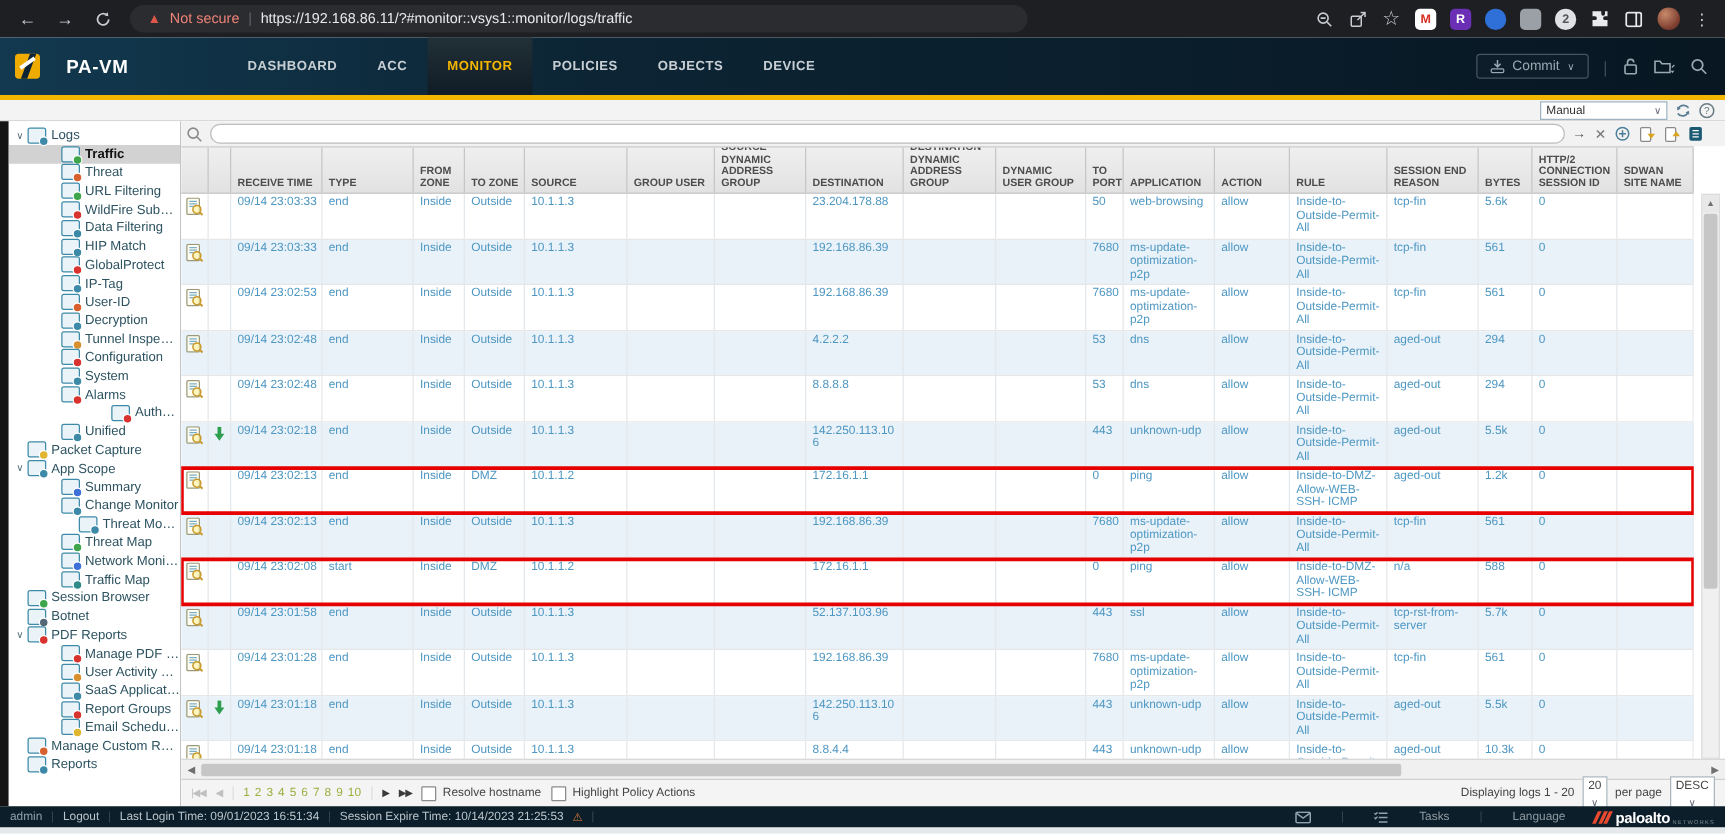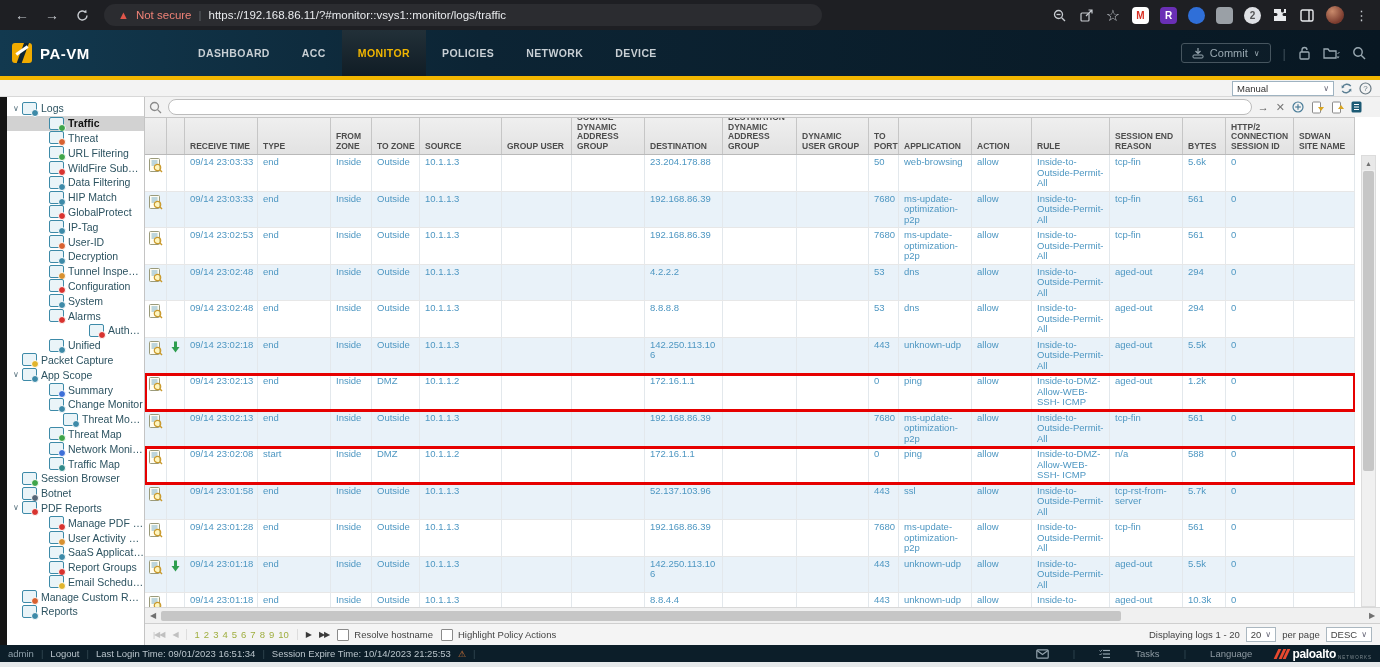--- a/index.html
+++ b/index.html
@@ -13,21 +13,21 @@
   .warn-tri{color:#e0564a;font-size:11px;}
   .notsecure{color:#ef8277;font-size:11.5px;}
   .ob-sep{color:#5f6368;}
   .b-right{margin-left:auto;display:flex;align-items:center;gap:11px;padding-right:12px;}
   .ext{width:17px;height:17px;border-radius:4px;display:flex;align-items:center;justify-content:center;font-size:10px;font-weight:bold;color:#fff;cursor:pointer;}
   .avatar{width:18px;height:18px;border-radius:50%;background:radial-gradient(circle at 35% 30%,#c98a6b,#7a3b2e 70%);cursor:pointer;}
   .kebab{color:#c7cbd0;font-size:13px;cursor:pointer;}
 
   
   .app-header{position:absolute;left:0;top:30px;width:1380px;height:46px;background:linear-gradient(90deg,#12394f 0%,#0c2434 35%,#081722 100%);display:flex;align-items:center;}
-  .pan-logo{display:flex;align-items:center;gap:8px;padding-left:12px;width:150px;}
+  .pan-logo{display:flex;align-items:center;gap:21px;padding-left:12px;width:150px;}
   .pan-glyph{width:20px;height:20px;background:#f0ab00;border-radius:3px;position:relative;overflow:hidden;}
   .pan-glyph::after{content:'';position:absolute;left:8px;top:-2px;width:5px;height:26px;background:#0c2434;transform:skewX(-20deg);}
   .pan-glyph::before{content:'';position:absolute;left:3px;top:6px;width:14px;height:3px;background:#fff;transform:rotate(-35deg);z-index:2;}
   .pan-title{color:#fff;font-size:15px;font-weight:bold;letter-spacing:.5px;}
   .main-nav{display:flex;height:100%;margin-left:20px;}
   .nav-tab{display:flex;align-items:center;padding:0 16px;font-size:10.5px;font-weight:bold;letter-spacing:.4px;color:#c8cfd4;cursor:pointer;}
   .nav-tab.active{background:linear-gradient(#223038,#101c25);color:#f2b600;}
   .hdr-right{margin-left:auto;display:flex;align-items:center;gap:12px;padding-right:14px;}
   .commit-btn{display:flex;align-items:center;gap:6px;border:1px solid #46555f;border-radius:3px;color:#9aa9b2;font-size:11px;padding:3px 10px;cursor:pointer;background:rgba(255,255,255,0.02);}
   .hdr-sep{color:#3c4c57;font-size:13px;}
@@ -80,21 +80,21 @@
 
   
   .pagination{position:absolute;left:0;top:526px;width:1235px;height:22px;background:#f4f4f4;border-top:1px solid #cfcfcf;display:flex;align-items:center;font-size:9.5px;color:#444;box-sizing:border-box;padding:0 8px;gap:8px;}
   .pg-nav{color:#c0c0c0;font-size:8px;letter-spacing:-1px;cursor:default;}
   .pg-nav.on{color:#3a3a3a;cursor:pointer;}
   .pg-pages{display:flex;gap:4px;border-left:1px solid #ddd;border-right:1px solid #ddd;padding:0 8px;}
   .pg-page{color:#9fae3f;cursor:pointer;}
   .chk{display:flex;align-items:center;gap:5px;cursor:pointer;}
   .chk-box{width:10px;height:10px;background:#fff;border:1px solid #8a8a8a;border-radius:1px;}
   .pg-right{margin-left:auto;display:flex;align-items:center;gap:6px;}
-  .pg-select{display:flex;align-items:center;gap:4px;border:1px solid #aab7c0;background:#fff;padding:1px 4px;font-size:9.5px;cursor:pointer;}
+  .pg-select{display:flex;align-items:center;gap:4px;border:1px solid #aab7c0;background:#fff;padding:1px 4px;font-size:9.5px;cursor:pointer;flex-direction:column;}
 
   
   .footer{position:absolute;left:0;top:645px;width:1380px;height:17px;background:#0c1e29;display:flex;align-items:center;font-size:9.5px;color:#b9c4cb;padding:0 8px;box-sizing:border-box;gap:7px;}
   .f-sep{color:#334853;}
   .f-user{color:#8fa0aa;}
   .f-warn{color:#e07b39;font-size:9px;}
   .f-right{margin-left:auto;display:flex;align-items:center;gap:24px;}
   .f-label{color:#8e9aa2;cursor:pointer;}
   .brand{display:flex;align-items:center;gap:4px;}
   .slashes{display:flex;gap:1.5px;}
@@ -173,21 +173,21 @@
   <div class="app-header">
     <div class="pan-logo">
       <div class="pan-glyph"></div>
       <div class="pan-title">PA-VM</div>
     </div>
     <div class="main-nav">
         <div class="nav-tab">DASHBOARD</div>
         <div class="nav-tab">ACC</div>
         <div class="nav-tab active">MONITOR</div>
         <div class="nav-tab">POLICIES</div>
-        <div class="nav-tab">NETWORK</div>
+        <div class="nav-tab">OBJECTS</div>
         <div class="nav-tab">DEVICE</div>
       </div>
     <div class="hdr-right">
       <div class="commit-btn">
         <svg width="12" height="11" viewBox="0 0 12 11">
             <path d="M6 0v5M3.5 3 6 5.5 8.5 3" stroke="#9aa9b2" fill="none" stroke-width="1.2"></path>
             <rect x="1" y="7" width="10" height="3" rx="1" fill="none" stroke="#9aa9b2"></rect>
           </svg>
         <span>Commit</span>
         <span style="font-size:8px;">∨</span>

